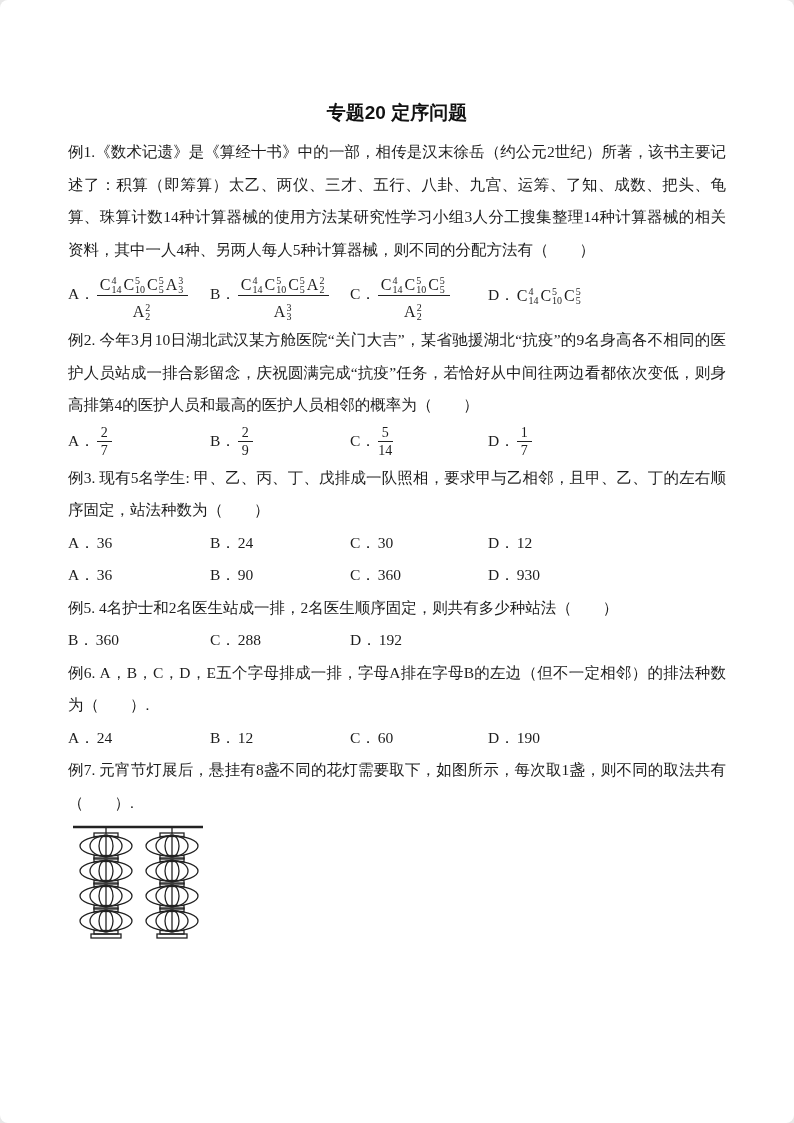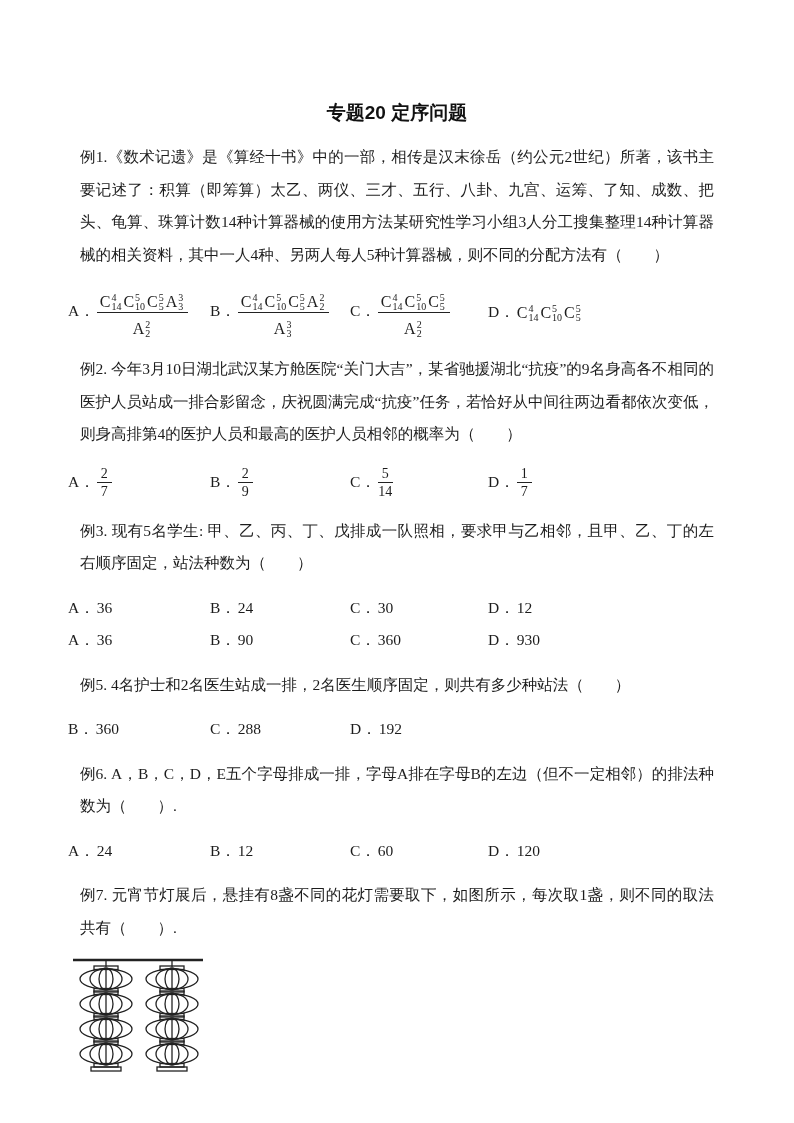--- a/index.html
+++ b/index.html
@@ -6,32 +6,33 @@
   .page{
     position:relative;
     width:794px;height:1123px;
     margin:0 auto;
     background:#ffffff;
     box-sizing:border-box;
     padding:97px 68px 0 68px;
     font-family:"Liberation Serif","DejaVu Serif",serif;
     color:#1c1c1c;
     overflow:hidden;
+    border-radius:8px;
   }
   .doc-title{
     margin:0 0 7px 0;
     text-align:center;
     font-family:"Liberation Sans","DejaVu Sans",sans-serif;
     font-weight:700;
     font-size:19px;
     line-height:32px;
     color:#111;
   }
   .qtext{
-    margin:12px;
+    margin:0;
     font-size:15.5px;
     line-height:32.5px;
     text-align:justify;
     text-justify:inter-ideograph;
   }
   .opts{
     display:grid;
     grid-template-columns:142px 140px 138px auto;
     font-size:15.5px;
     line-height:32.5px;
@@ -239,21 +240,21 @@
       <span class="opt"><span class="opt-label">D．</span><span>192</span></span>
     </div>
   </section>
 
   <section>
     <p class="qtext">例6. A，B，C，D，E五个字母排成一排，字母A排在字母B的左边（但不一定相邻）的排法种数为（　　）.</p>
     <div class="opts">
       <span class="opt"><span class="opt-label">A．</span><span>24</span></span>
       <span class="opt"><span class="opt-label">B．</span><span>12</span></span>
       <span class="opt"><span class="opt-label">C．</span><span>60</span></span>
-      <span class="opt"><span class="opt-label">D．</span><span>120</span></span>
+      <span class="opt"><span class="opt-label">D．</span><span>190</span></span>
     </div>
   </section>
 
   <section>
     <p class="qtext">例7. 元宵节灯展后，悬挂有8盏不同的花灯需要取下，如图所示，每次取1盏，则不同的取法共有（　　）.</p>
     <div class="figure-wrap">
       <svg id="lantern-svg" width="140" height="120" viewBox="0 0 140 120" xmlns="http://www.w3.org/2000/svg">
           <line x1="3" y1="4" x2="133" y2="4" stroke="#222" stroke-width="2.6"></line>
           <line x1="36" y1="4" x2="36" y2="11" stroke="#222" stroke-width="1.3"></line>
           <rect x="24" y="10" width="24" height="3.5" fill="none" stroke="#222" stroke-width="1.3"></rect>

